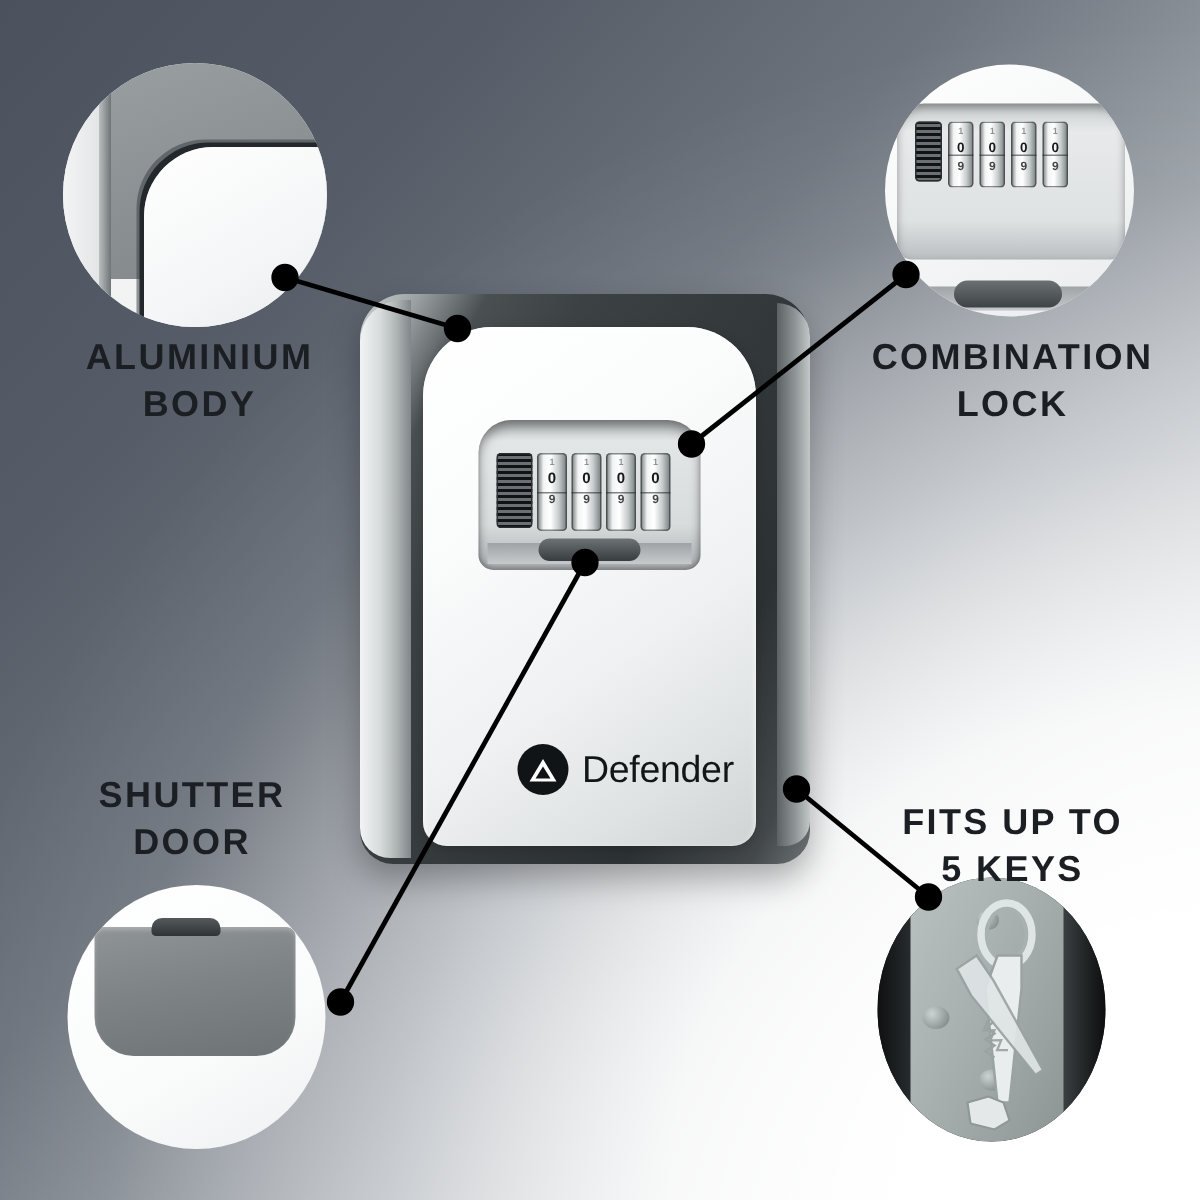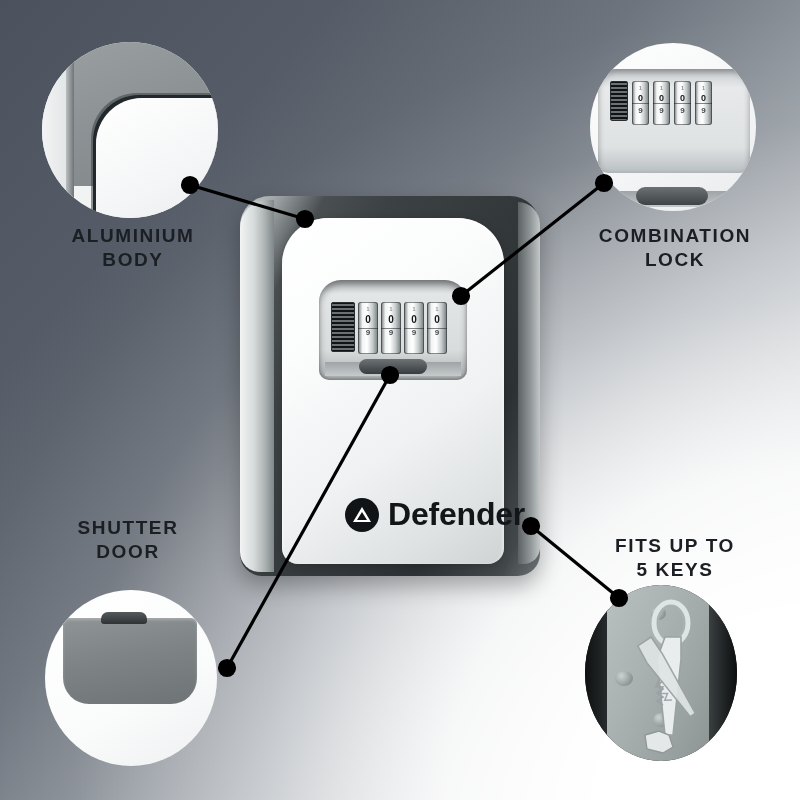--- a/index.html
+++ b/index.html
@@ -159,25 +159,25 @@
   
   .logo{position:absolute;left:63px;top:278px;display:flex;align-items:center;gap:9px;}
   .logo-mark{width:34px;height:34px;border-radius:50%;background:#111416;
     display:flex;align-items:center;justify-content:center;}
   .logo-tri{width:0;height:0;border-left:9px solid transparent;
     border-right:9px solid transparent;border-bottom:15px solid #ffffff;
     position:relative;}
   .logo-tri::after{content:"";position:absolute;left:-5px;top:5px;
     width:0;height:0;border-left:5px solid transparent;
     border-right:5px solid transparent;border-bottom:8px solid #111416;}
-  .logo-text{font-size:32px;font-weight:bold;color:#131618;letter-spacing:-0.2px;}
+  .logo-text{font-size:25px;font-weight:normal;color:#131618;letter-spacing:-0.2px;}
 
   
   .label{position:absolute;text-align:center;
-    font-size:19px;font-weight:600;letter-spacing:1.6px;line-height:1.28;
+    font-size:24px;font-weight:600;letter-spacing:1.6px;line-height:1.28;
     color:#1b1f23;text-transform:uppercase;white-space:pre-line;}
   #label-aluminium{left:28px;top:224px;width:210px;}
   #label-lock{left:560px;top:224px;width:230px;}
   #label-shutter{left:18px;top:516px;width:220px;}
   #label-keys{left:560px;top:534px;width:230px;}
 </style>
 </head>
 <body>
 
 <div id="stage">

